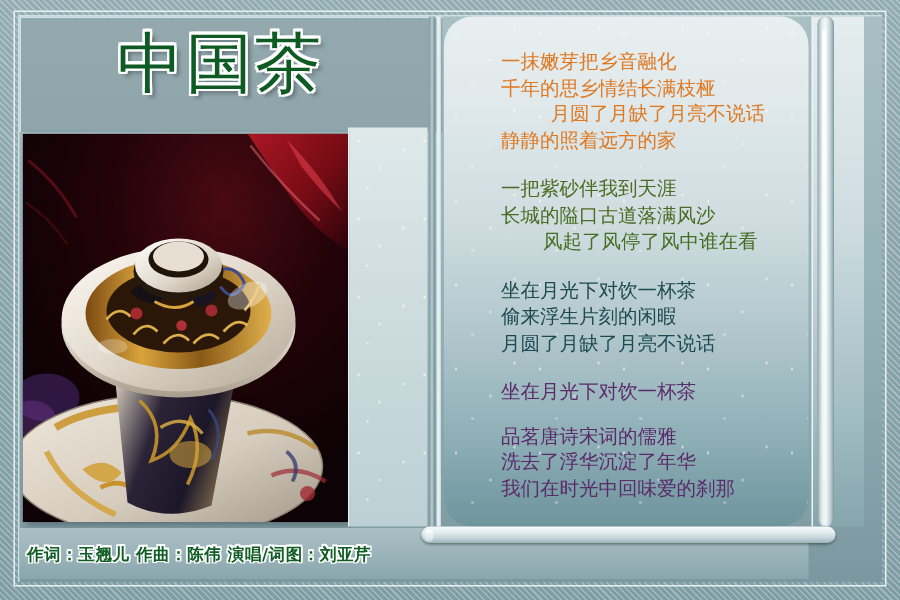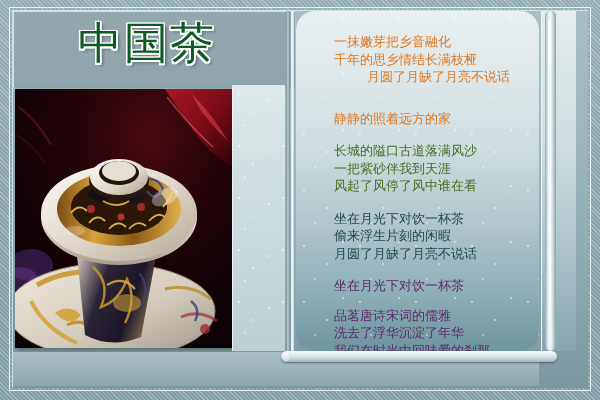--- a/index.html
+++ b/index.html
@@ -282,26 +282,26 @@
   <div class="rail rail-a"></div>
   <div class="rail rail-b"></div>
 
   <div class="lyrics-panel">
     <div class="lyrics-speck"></div>
     <div class="lyrics-body" id="lyrics-body">
         <div class="stanza">
           <div class="lyric-line" style="color: rgb(224, 120, 32);">一抹嫩芽把乡音融化</div>
           <div class="lyric-line" style="color: rgb(224, 120, 32);">千年的思乡情结长满枝桠</div>
           <div class="lyric-line" style="color: rgb(224, 120, 32); margin-left: 33px;">月圆了月缺了月亮不说话</div>
-          <div class="lyric-line" style="color: rgb(224, 120, 32); margin-top: 24px;">静静的照着远方的家</div>
+          <div class="lyric-line" style="color: rgb(224, 120, 32);">静静的照着远方的家</div>
         </div>
         <div class="stanza">
+          <div class="lyric-line" style="color: rgb(75, 107, 34);">一把紫砂伴我到天涯</div>
           <div class="lyric-line" style="color: rgb(75, 107, 34);">长城的隘口古道落满风沙</div>
-          <div class="lyric-line" style="color: rgb(75, 107, 34);">一把紫砂伴我到天涯</div>
-          <div class="lyric-line" style="color: rgb(75, 107, 34);">风起了风停了风中谁在看</div>
+          <div class="lyric-line" style="color: rgb(75, 107, 34); margin-left: 28px;">风起了风停了风中谁在看</div>
         </div>
         <div class="stanza">
           <div class="lyric-line" style="color: rgb(29, 74, 79);">坐在月光下对饮一杯茶</div>
           <div class="lyric-line" style="color: rgb(29, 74, 79);">偷来浮生片刻的闲暇</div>
           <div class="lyric-line" style="color: rgb(29, 74, 79);">月圆了月缺了月亮不说话</div>
         </div>
         <div class="stanza">
           <div class="lyric-line" style="color: rgb(91, 42, 107);">坐在月光下对饮一杯茶</div>
           <div class="lyric-line" style="color: rgb(91, 42, 107); margin-top: 12px;">品茗唐诗宋词的儒雅</div>
           <div class="lyric-line" style="color: rgb(91, 42, 107);">洗去了浮华沉淀了年华</div>
@@ -310,14 +310,15 @@
       </div>
   </div>
 
   <div class="vrail-outer"></div>
   <div class="vrail-groove"></div>
   <div class="vrail-gloss"></div>
 
   <div class="footer-band"></div>
   <div class="hbar"></div>
   <div class="hbar-cap"></div>
+  <div class="credits" style="color: rgb(15, 92, 36);">作词：玉翘儿 作曲：陈伟 演唱/词图：刘亚芹</div>
 
 </div>
 
 </body></html>

